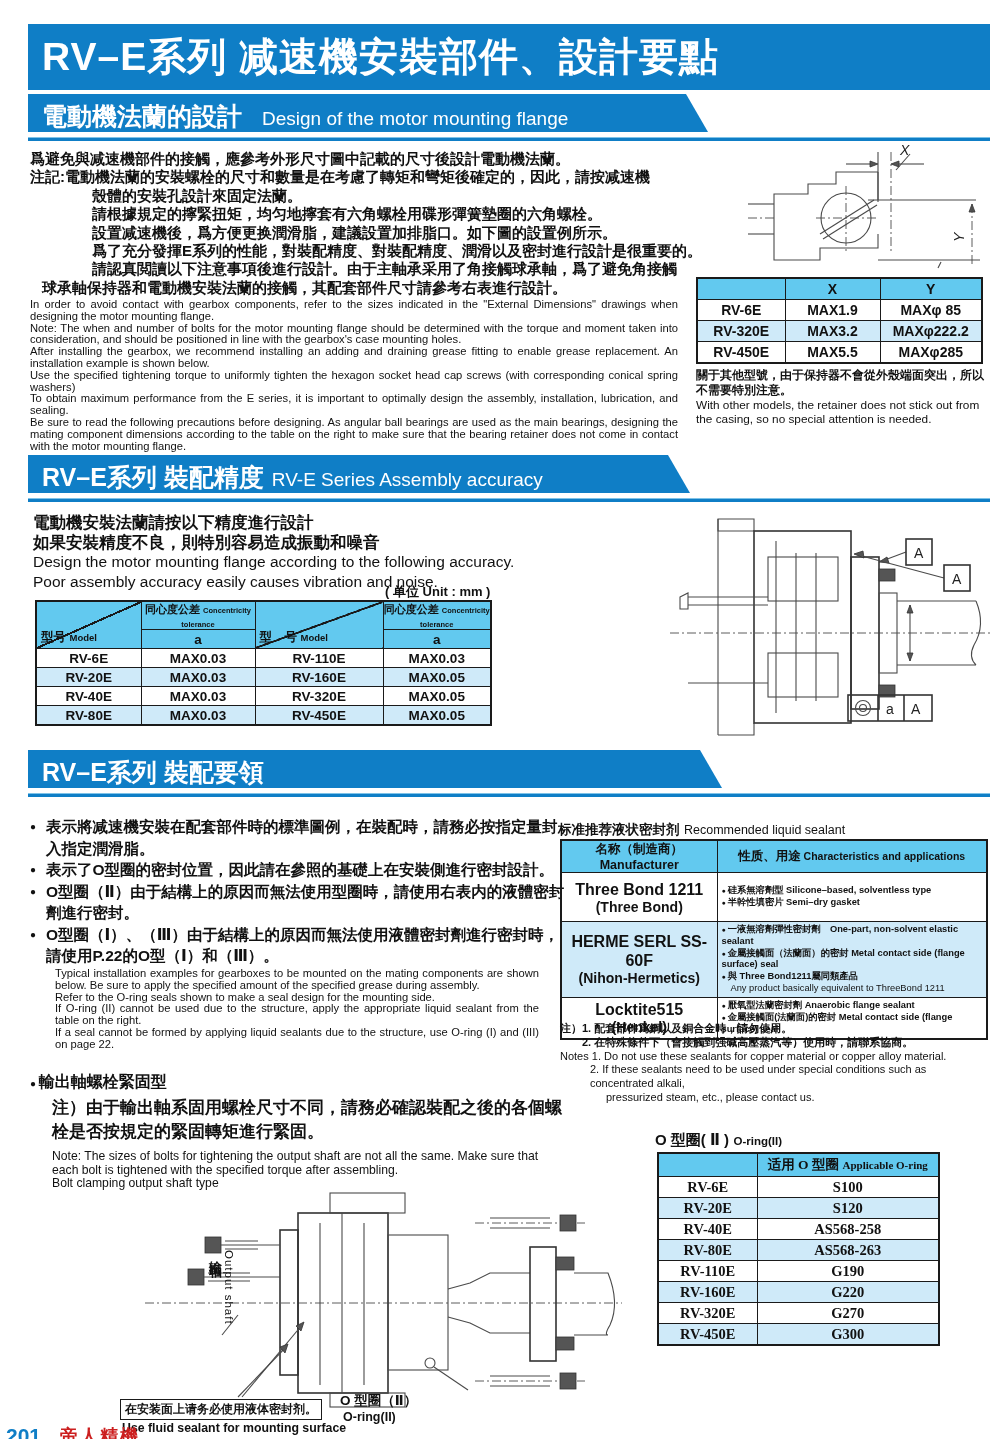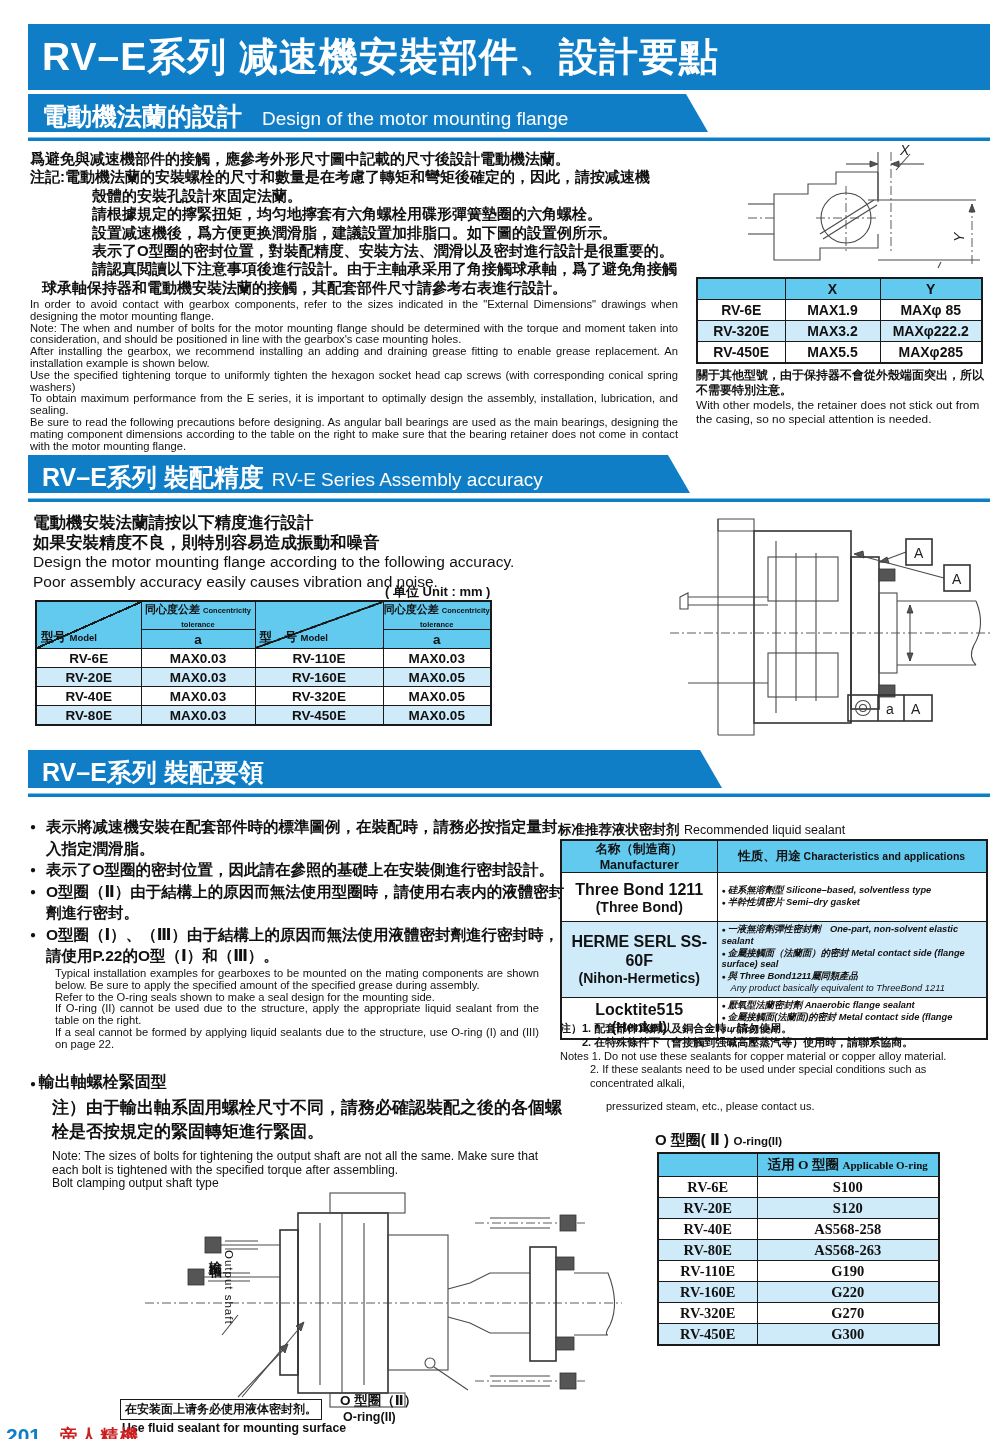--- a/index.html
+++ b/index.html
@@ -46,21 +46,21 @@
       #1a1a1a calc(50% + 1px),rgba(0,0,0,0) calc(50% + 1px)),#62c9ef;}
   .diagcell .lab{position:absolute;left:4px;bottom:2px;font-size:12.5px;font-weight:bold;}
   .diagcell .lab .en9{font-size:9.5px;}
 
   .seal td,.seal th{font-size:10px;}
   .seal .name1{font-size:16px;font-weight:bold;line-height:19px;}
   .seal .name2{font-size:14px;font-weight:bold;line-height:16px;}
   .seal .hzh{font-size:12.5px;font-weight:bold;}
   .seal .hen{font-size:10.5px;font-weight:bold;}
   .seal ul{list-style:none;margin:2px 0 2px 2px;padding:0 2px;text-align:left;}
-  .seal li{font-size:9.3px;font-weight:bold;line-height:11.8px;font-style:italic;}
+  .seal li{font-size:9.3px;font-weight:bold;line-height:11.8px;}
   .seal li.b::before{content:"● ";font-size:7px;}
   .seal li.nb{padding-left:9px;font-weight:normal;}
 
   .oring td,.oring th{height:20px;font-size:14.5px;font-weight:bold;font-family:Liberation Serif, serif;}
   .oring .hzh{font-size:13.5px;}
   .oring .hen{font-size:11px;}
 
   
   .bullets{font-size:15.5px;font-weight:bold;line-height:21.5px;}
   .bullets .bi{position:relative;padding-left:16px;margin:0;}
@@ -69,21 +69,21 @@
   .b2title::before{content:"● ";font-size:10px;}
   .b2note{font-size:17px;font-weight:bold;line-height:24px;}
   .b2en{font-size:12.2px;line-height:13.5px;}
 
   .sealtitle .zh{font-size:13.5px;font-weight:bold;}
   .sealtitle .en{font-size:12.5px;}
   .notes{font-size:11px;line-height:13.8px;}
   .notes .zh{font-weight:bold;}
   .notes .i1{padding-left:22px;}
   .notes .i3{padding-left:30px;}
-  .notes .i4{padding-left:46px;margin-top:9px;}
+  .notes .i4{padding-left:46px;}
 
   .oringtitle .zh{font-size:15px;font-weight:bold;}
   .oringtitle .en{font-size:11.5px;font-weight:bold;}
 
   .vzh{writing-mode:vertical-rl;font-size:13px;font-weight:bold;letter-spacing:2px;}
   .ven{writing-mode:vertical-rl;font-size:11.5px;letter-spacing:1px;}
   .sealbox{border:1.5px solid #1a1a1a;padding:1px 4px;font-size:12px;font-weight:bold;
            background:#fff;white-space:nowrap;}
   .underbox{font-size:12.3px;font-weight:bold;}
   .olabel-zh{font-size:13.5px;font-weight:bold;}
@@ -114,21 +114,21 @@
     <span class="en">Design of the motor mounting flange</span>
   </div>
   <div class="abs rule" style="left:28px;top:137px;width:962px;"></div>
 
   <div class="abs zhp" style="left:30px;top:150px;width:672px;">
     <div class="zl">爲避免與减速機部件的接觸，應參考外形尺寸圖中記載的尺寸後設計電動機法蘭。</div>
     <div class="zl">注記:電動機法蘭的安裝螺栓的尺寸和數量是在考慮了轉矩和彎矩後確定的，因此，請按减速機</div>
     <div class="zl ind">殼體的安裝孔設計來固定法蘭。</div>
     <div class="zl ind">請根據規定的擰緊扭矩，均匀地擰套有六角螺栓用碟形彈簧墊圈的六角螺栓。</div>
     <div class="zl ind">設置减速機後，爲方便更换潤滑脂，建議設置加排脂口。如下圖的設置例所示。</div>
-    <div class="zl ind">表示了O型圈的密封位置，對裝配精度、安裝方法、潤滑以及密封進行設計是很重要的。</div>
+    <div class="zl ind">爲了充分發揮E系列的性能，對裝配精度、對裝配精度、潤滑以及密封進行設計是很重要的。</div>
     <div class="zl ind">請認真閲讀以下注意事項後進行設計。由于主軸承采用了角接觸球承軸，爲了避免角接觸</div>
     <div class="zl ind2">球承軸保持器和電動機安裝法蘭的接觸，其配套部件尺寸請參考右表進行設計。</div>
   </div>
 
   <div class="abs enp" style="left:30px;top:299px;width:648px;">
     <p>In order to avoid contact with gearbox components, refer to the sizes indicated in the "External Dimensions" drawings when designing the motor mounting flange.</p>
     <p>Note: The when and number of bolts for the motor mounting flange should be determined with the torque and moment taken into consideration, and should be positioned in line with the gearbox's case mounting holes.</p>
     <p>After installing the gearbox, we recommend installing an adding and draining grease fitting to enable grease replacement. An installation example is shown below.</p>
     <p>Use the specified tightening torque to uniformly tighten the hexagon socket head cap screws (with corresponding conical spring washers)</p>
     <p>To obtain maximum performance from the E series, it is important to optimally design the assembly, installation, lubrication, and sealing.</p>

